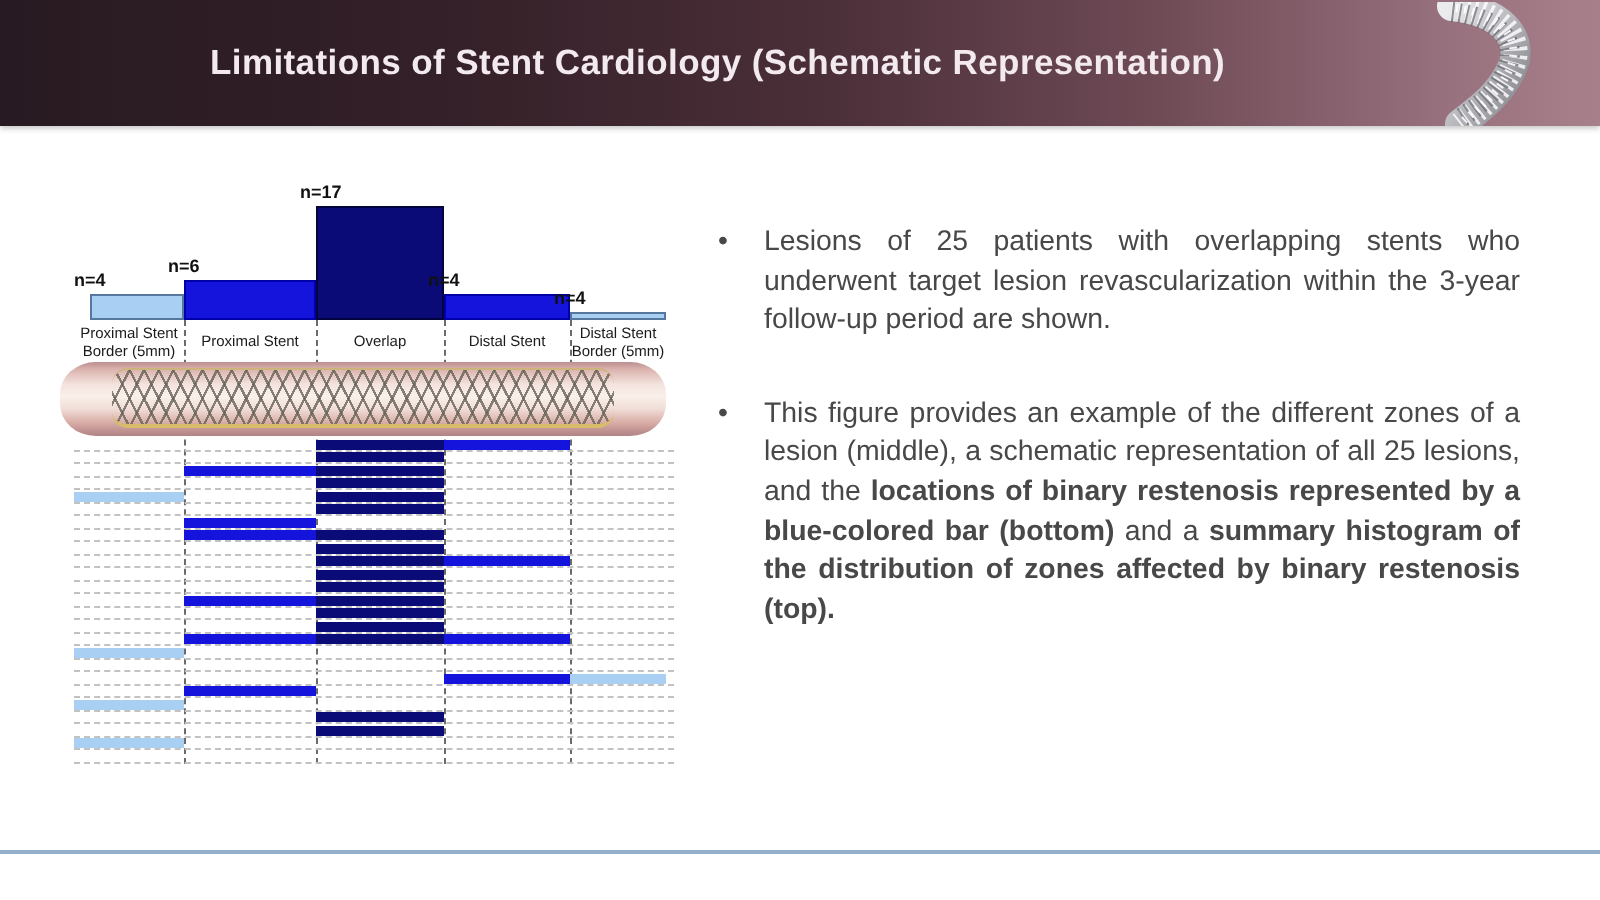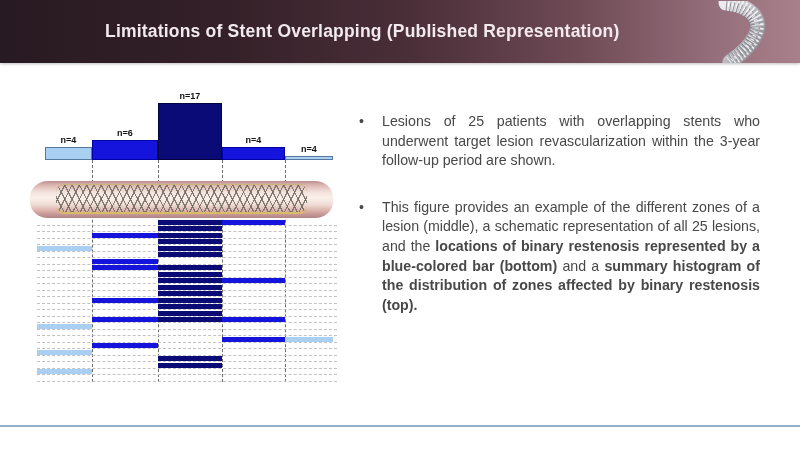--- a/index.html
+++ b/index.html
@@ -15,21 +15,21 @@
   }
   .title{
     position:absolute;left:105px;top:0;height:63px;display:flex;align-items:center;
     color:#f2eaee;font-size:17.5px;font-weight:bold;letter-spacing:.2px;white-space:nowrap;
   }
   .stent-svg{position:absolute;right:26px;top:1px;}
   
   .figure{position:absolute;left:30px;top:85px;width:315px;height:300px;}
   .chart{position:absolute;left:0;top:0;width:310px;height:75px;}
   .cbar{position:absolute;bottom:0;box-sizing:border-box;}
-  .nlabel{position:absolute;text-align:center;font-size:9px;font-weight:bold;color:#111;margin-top:10px;}
+  .nlabel{position:absolute;font-size:9px;font-weight:bold;color:#111;margin-top:10px;}
   .zone-labels{position:absolute;left:0;top:75px;width:310px;height:21px;}
   .zlabel{
     position:absolute;top:0;height:21px;display:flex;align-items:center;justify-content:center;
     text-align:center;font-size:7.5px;line-height:1.2;color:#1a1a1a;
   }
   .vline{position:absolute;top:75px;height:222px;width:0;border-left:1px dashed #6b6b6b;}
   .artery{position:absolute;left:0;top:96px;width:303px;height:37px;}
   .vessel{
     position:absolute;left:0;top:0;right:0;bottom:0;border-radius:18px/16px;
     background:linear-gradient(180deg,#b98f90 0%,#dbb3ae 10%,#f3e2dd 30%,#faf0ea 46%,#f0dcd6 64%,#d8aca6 82%,#bd8f8e 94%,#b08486 100%);
@@ -51,21 +51,21 @@
   .bullet .content{flex:1;text-align:justify;}
   .bullet .content b{font-weight:bold;}
   
   .reference{position:absolute;left:38px;top:398px;width:742px;font-size:9.8px;line-height:1.32;color:#5a5a5a;}
   .divider{position:absolute;left:0;top:425px;width:800px;height:2px;background:#94b0c8;}
 </style>
 </head>
 <body>
 
 <div class="header">
-  <div class="title">Limitations of Stent Overlapping  (Published Representation)</div>
+  <div class="title">Limitations of Stent Cardiology  (Schematic Representation)</div>
   <svg class="stent-svg" width="78" height="62" viewBox="0 0 78 62">
     <defs>
       <linearGradient id="sg" x1="0" y1="0" x2="1" y2="1">
         <stop offset="0" stop-color="#ebebed"></stop>
         <stop offset="0.5" stop-color="#b9b9be"></stop>
         <stop offset="1" stop-color="#84848c"></stop>
       </linearGradient>
     </defs>
     <path d="M30 2 C58 5 67 21 59 35 C53 47 43 54 34 61" stroke="url(#sg)" stroke-width="15" fill="none" stroke-linecap="round"></path>
     <path d="M30 2 C58 5 67 21 59 35 C53 47 43 54 34 61" stroke="#fbfbfd" stroke-width="12" fill="none" stroke-dasharray="1.5 2.2" opacity="0.85"></path>
@@ -80,20 +80,27 @@
       <div class="nlabel" style="left: 7px; width: 63px; bottom: 15px;">n=4</div>
       <div class="cbar" style="left: 62px; width: 66px; height: 20px; background: rgb(20, 20, 221); border: 1px solid rgb(0, 0, 168);"></div>
       <div class="nlabel" style="left: 54px; width: 82px; bottom: 22px;">n=6</div>
       <div class="cbar" style="left: 128px; width: 64px; height: 57px; background: rgb(11, 11, 120); border: 1px solid rgb(4, 4, 60);"></div>
       <div class="nlabel" style="left: 120px; width: 80px; bottom: 59px;">n=17</div>
       <div class="cbar" style="left: 192px; width: 63px; height: 13px; background: rgb(20, 20, 221); border: 1px solid rgb(0, 0, 168);"></div>
       <div class="nlabel" style="left: 184px; width: 79px; bottom: 15px;">n=4</div>
       <div class="cbar" style="left: 255px; width: 48px; height: 4px; background: rgb(169, 207, 242); border: 1px solid rgb(86, 120, 156);"></div>
       <div class="nlabel" style="left: 247px; width: 64px; bottom: 6px;">n=4</div>
     </div>
+  <div class="zone-labels">
+      <div class="zlabel" style="left: 7px; width: 55px;">Proximal Stent Border (5mm)</div>
+      <div class="zlabel" style="left: 62px; width: 66px;">Proximal Stent</div>
+      <div class="zlabel" style="left: 128px; width: 64px;">Overlap</div>
+      <div class="zlabel" style="left: 192px; width: 63px;">Distal Stent</div>
+      <div class="zlabel" style="left: 255px; width: 48px;">Distal Stent Border (5mm)</div>
+    </div>
   <div id="vlines">
       <div class="vline" style="left: 62px;"></div>
       <div class="vline" style="left: 128px;"></div>
       <div class="vline" style="left: 192px;"></div>
       <div class="vline" style="left: 255px;"></div>
     </div>
   <div class="artery">
     <div class="vessel"></div>
     <div class="mesh"></div>
   </div>

